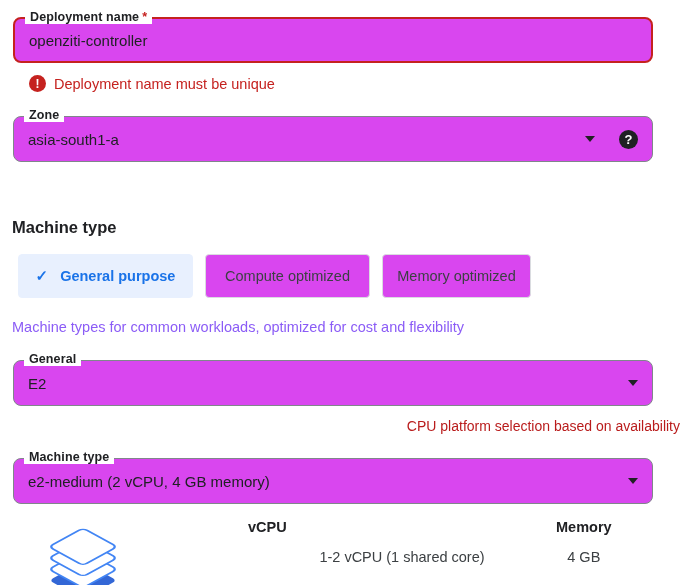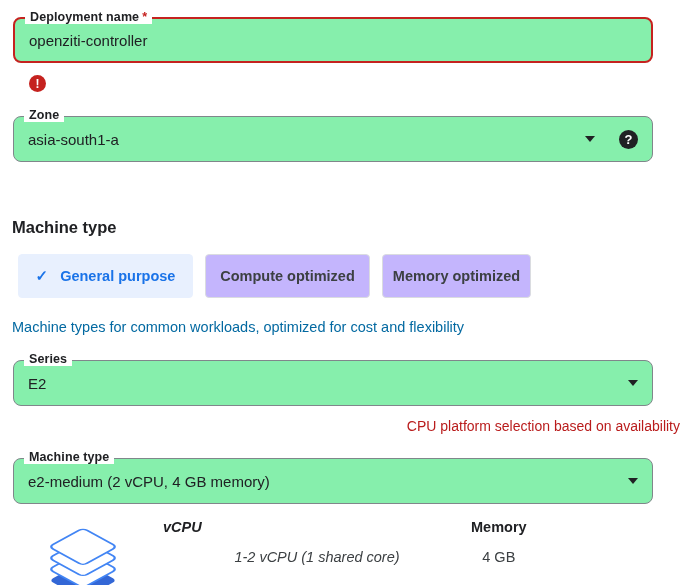--- a/index.html
+++ b/index.html
@@ -2,21 +2,21 @@
 <html><head>
 <meta charset="utf-8">
 <style>
   * { margin: 0; padding: 0; box-sizing: border-box; }
   html, body { width: 680px; height: 585px; overflow: hidden; background: #ffffff;
     font-family: "Liberation Sans", sans-serif; color: #202124; }
   .page { position: relative; width: 680px; height: 585px; }
 
   
   .field { position: relative; margin-left: 13px; width: 640px; height: 46px;
-    border: 1px solid #80868b; border-radius: 8px; background: #86efac;
+    border: 1px solid #80868b; border-radius: 8px; background: #d946ef;
     display: flex; align-items: center; padding: 0 14px; }
   .field.error { border: 2px solid #c5221f; }
   .flabel { position: absolute; top: -9px; left: 10px; background: #fff; padding: 0 5px;
     font-size: 12.5px; font-weight: bold; color: #202124; letter-spacing: 0.1px; line-height: 14px; white-space: nowrap; }
   .req { color: #c5221f; margin-left: 3px; }
   .fvalue { font-size: 15px; color: #202124; border: none; outline: none; background: transparent;
     font-family: "Liberation Sans", sans-serif; flex: 1 1 auto; min-width: 0; }
   .caret { width: 0; height: 0; border-left: 5px solid transparent; border-right: 5px solid transparent;
     border-top: 6px solid #202124; flex: 0 0 auto; }
   .help-icon { width: 19px; height: 19px; border-radius: 50%; background: #202124; color: #fff;
@@ -27,55 +27,56 @@
   .error-row { margin: 12px 0 0 29px; display: flex; align-items: center; }
   .error-icon { width: 17px; height: 17px; border-radius: 50%; background: #c5221f; color: #fff;
     font-size: 12px; font-weight: bold; display: flex; align-items: center; justify-content: center; flex: 0 0 auto; }
   .error-text { margin-left: 8px; font-size: 14.5px; color: #c5221f; }
 
   .f-zone { margin-top: 24px; }
 
   .section-heading { margin: 56px 0 0 12px; font-size: 16.5px; font-weight: bold; color: #202124; }
 
   .tabs { margin: 17px 0 0 18px; display: flex; }
-  .tab { height: 44px; border: 1px solid #dadce0; border-radius: 4px; background: #c4b5fd;
+  .tab { height: 44px; border: 1px solid #dadce0; border-radius: 4px; background: #d946ef;
     display: flex; align-items: center; justify-content: center; font-size: 14.5px; color: #3c4043;
-    margin-right: 12px; cursor: default; font-weight: bold; }
+    margin-right: 12px; cursor: default; }
   .tab.selected { background: #e8f0fe; border-color: #e8f0fe; color: #1a73e8; font-weight: bold; }
   .tab:nth-child(1) { width: 175px; }
   .tab:nth-child(2) { width: 165px; }
   .tab:nth-child(3) { width: 149px; }
   .check { font-size: 15px; margin-right: 12px; font-weight: bold; color: #1a73e8; }
 
-  .section-desc { margin: 21px 0 0 12px; font-size: 14.5px; color: #0369a1; }
+  .section-desc { margin: 21px 0 0 12px; font-size: 14.5px; color: #8b5cf6; }
 
   .f-series { margin-top: 25px; }
   .helper-text { margin: 12px 0 12px 24px; font-size: 14px; color: #b91c1c; text-align: right; }
 
   .f-mtype { margin-top: 24px; }
 
   .spec-row { margin: 5px 0 0 38px; display: flex; align-items: flex-start; }
   .spec-icon { width: 90px; height: 80px; flex: 0 0 auto; margin-top: 5px; }
   .spec-col { padding-top: 10px; }
-  .spec-col-vcpu { margin-left: 35px; width: 308px; font-style: italic; }
+  .spec-col-vcpu { margin-left: 120px; width: 308px; }
   .spec-head { font-size: 14.5px; font-weight: bold; color: #202124; }
   .spec-val { margin-top: 14px; font-size: 14.5px; color: #3c4043; text-align: center; }
 </style>
 </head>
 <body>
 
 <div class="page">
 
   <div class="field error f-deploy">
     <span class="flabel"><span>Deployment name</span><span class="req">*</span></span>
     <input class="fvalue" type="text" value="openziti-controller" style="">
   </div>
 
   <div class="error-row">
     <span class="error-icon">!</span>
+    <span class="error-text">Deployment name must be unique</span>
   </div>
 
   <div class="field f-zone">
     <span class="flabel">Zone</span>
     <span class="fvalue">asia-south1-a</span>
     <span class="caret"></span>
     <span class="help-icon">?</span>
   </div>
 
   <div class="section-heading">Machine type</div>
@@ -89,21 +90,21 @@
       <span>Compute optimized</span>
     </div>
     <div class="tab">
       <span>Memory optimized</span>
     </div>
   </div>
 
   <div class="section-desc">Machine types for common workloads, optimized for cost and flexibility</div>
 
   <div class="field f-series">
-    <span class="flabel">Series</span>
+    <span class="flabel">General</span>
     <span class="fvalue">E2</span>
     <span class="caret"></span>
   </div>
   <div class="helper-text">CPU platform selection based on availability</div>
 
   <div class="field f-mtype">
     <span class="flabel">Machine type</span>
     <span class="fvalue">e2-medium (2 vCPU, 4 GB memory)</span>
     <span class="caret"></span>
   </div>

